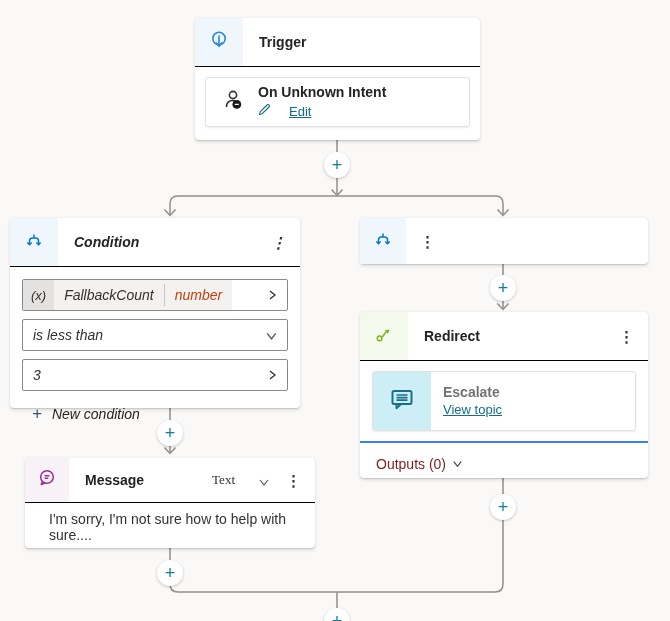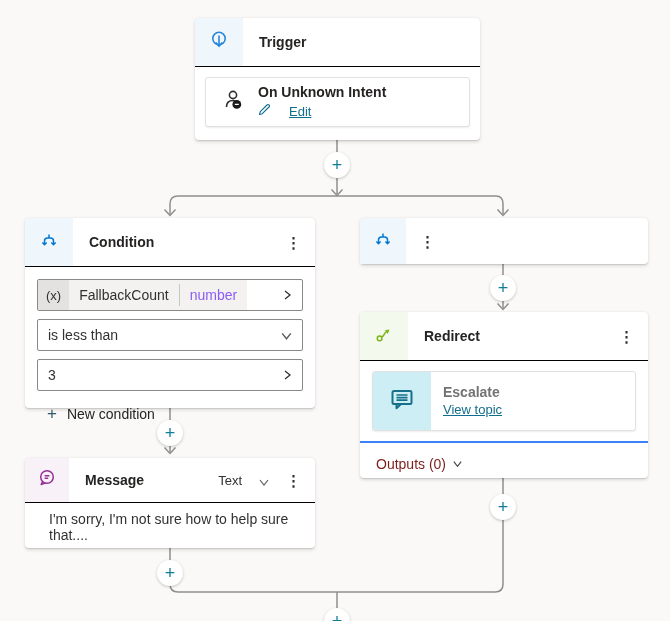--- a/index.html
+++ b/index.html
@@ -27,33 +27,33 @@
   .link{color:#116d8e;text-decoration:underline;font-size:13px;cursor:pointer;}
 
   
   .cond-body{padding:12px;display:flex;flex-direction:column;gap:8px;}
   .field{height:30px;border:1px solid #8a8886;border-radius:2px;display:flex;align-items:center;
          font-size:14px;color:#323130;background:#fff;overflow:hidden;cursor:pointer;}
   .chip-x{background:#e4e2e0;align-self:stretch;display:flex;align-items:center;padding:0 8px;font-size:13px;color:#323130;}
   .chip-main{background:#f3f2f1;align-self:stretch;display:flex;align-items:center;}
   .chip-main .vname{padding:0 10px;}
   .chip-div{width:1px;background:#c8c6c4;align-self:stretch;margin:4px 0;}
-  .chip-main .vtype{padding:0 10px;color:#8b5cf6;}
+  .chip-main .vtype{padding:0 10px;color:#c2410c;}
   .spacer{flex:1 1 auto;}
   .fld-caret{padding:0 9px;display:flex;align-items:center;}
   .new-cond{display:flex;align-items:center;gap:10px;margin:6px 0 2px 10px;font-size:14px;color:#252423;cursor:pointer;}
   .new-cond .plus-glyph{color:#33576b;font-size:17px;line-height:1;}
 
   
   .plus-btn{position:absolute;width:26px;height:26px;border-radius:50%;background:#fff;z-index:3;
             box-shadow:0 1px 3px rgba(0,0,0,.22);display:flex;align-items:center;justify-content:center;
             color:#127d98;font-size:18px;font-weight:400;cursor:pointer;line-height:1;}
 
   .msg-body{padding:8px 16px 14px 24px;font-size:14px;color:#323130;}
-  .hdr-right{display:flex;align-items:flex-end;gap:12px;margin-right:2px;font-size:13px;color:#323130;cursor:pointer;}
+  .hdr-right{display:flex;align-items:flex-end;gap:19px;margin-right:2px;font-size:13px;color:#323130;cursor:pointer;font-family:Liberation Serif, serif;}
 
   .outputs-row{display:flex;align-items:center;gap:6px;border-top:2px solid #3b82f6;height:41px;
                padding-left:16px;font-size:14px;color:#7f1d1d;cursor:pointer;}
 </style>
 </head>
 <body>
 
 <div id="canvas">
 
   <svg id="wires" width="670" height="621">
@@ -108,21 +108,21 @@
                 <path d="M1.5,11.5 L2.3,8.7 L9,2 Q10,1 11,2 Q12,3 11,4 L4.3,10.7 Z" stroke="#116d8e" stroke-width="1.1" fill="none" stroke-linejoin="round"></path>
               </svg>
             </span>
             <span class="link">Edit</span>
           </div>
         </div>
       </div>
     </div>
   </div>
 
-  <div class="node" style="left:25px;top:218px;width:290px;height:190px;">
+  <div class="node" style="left:10px;top:218px;width:290px;height:190px;font-style:italic;">
     <div class="node-header" style="height:48px;">
       <div class="icon-well well-blue" style="width:48px;">
         <span>
           <svg width="20" height="20" viewBox="0 0 20 20">
             <path d="M10,4.5 L10,8" stroke="#0078d4" stroke-width="1.5" fill="none"></path>
             <path d="M5.5,14 L5.5,11 Q5.5,8 8.5,8 L11.5,8 Q14.5,8 14.5,11 L14.5,14" stroke="#0078d4" stroke-width="1.5" fill="none"></path>
             <path d="M3.4,12.4 L5.5,14.8 L7.6,12.4" stroke="#0078d4" stroke-width="1.5" fill="none" stroke-linejoin="round"></path>
             <path d="M12.4,12.4 L14.5,14.8 L16.6,12.4" stroke="#0078d4" stroke-width="1.5" fill="none" stroke-linejoin="round"></path>
           </svg>
         </span>
@@ -242,21 +242,21 @@
       <div class="hdr-right">
         <span>Text</span>
         <span style="margin-left:4px;display:flex;">
           <svg width="12" height="12" viewBox="0 0 12 12">
               <path d="M2,4 L6,9 L10,4" stroke="#605e5c" stroke-width="1.2" fill="none"></path>
             </svg>
         </span>
       </div>
       <div class="kebab">⋮</div>
     </div>
-    <div class="msg-body">I'm sorry, I'm not sure how to help sure that....</div>
+    <div class="msg-body">I'm sorry, I'm not sure how to help with sure....</div>
   </div>
 
   <div class="plus-btn" style="left:324px;top:152px;">+</div>
   <div class="plus-btn" style="left:490px;top:275px;">+</div>
   <div class="plus-btn" style="left:157px;top:420px;">+</div>
   <div class="plus-btn" style="left:157px;top:560px;">+</div>
   <div class="plus-btn" style="left:490px;top:494px;">+</div>
   <div class="plus-btn" style="left:324px;top:608px;">+</div>
 
 </div>

